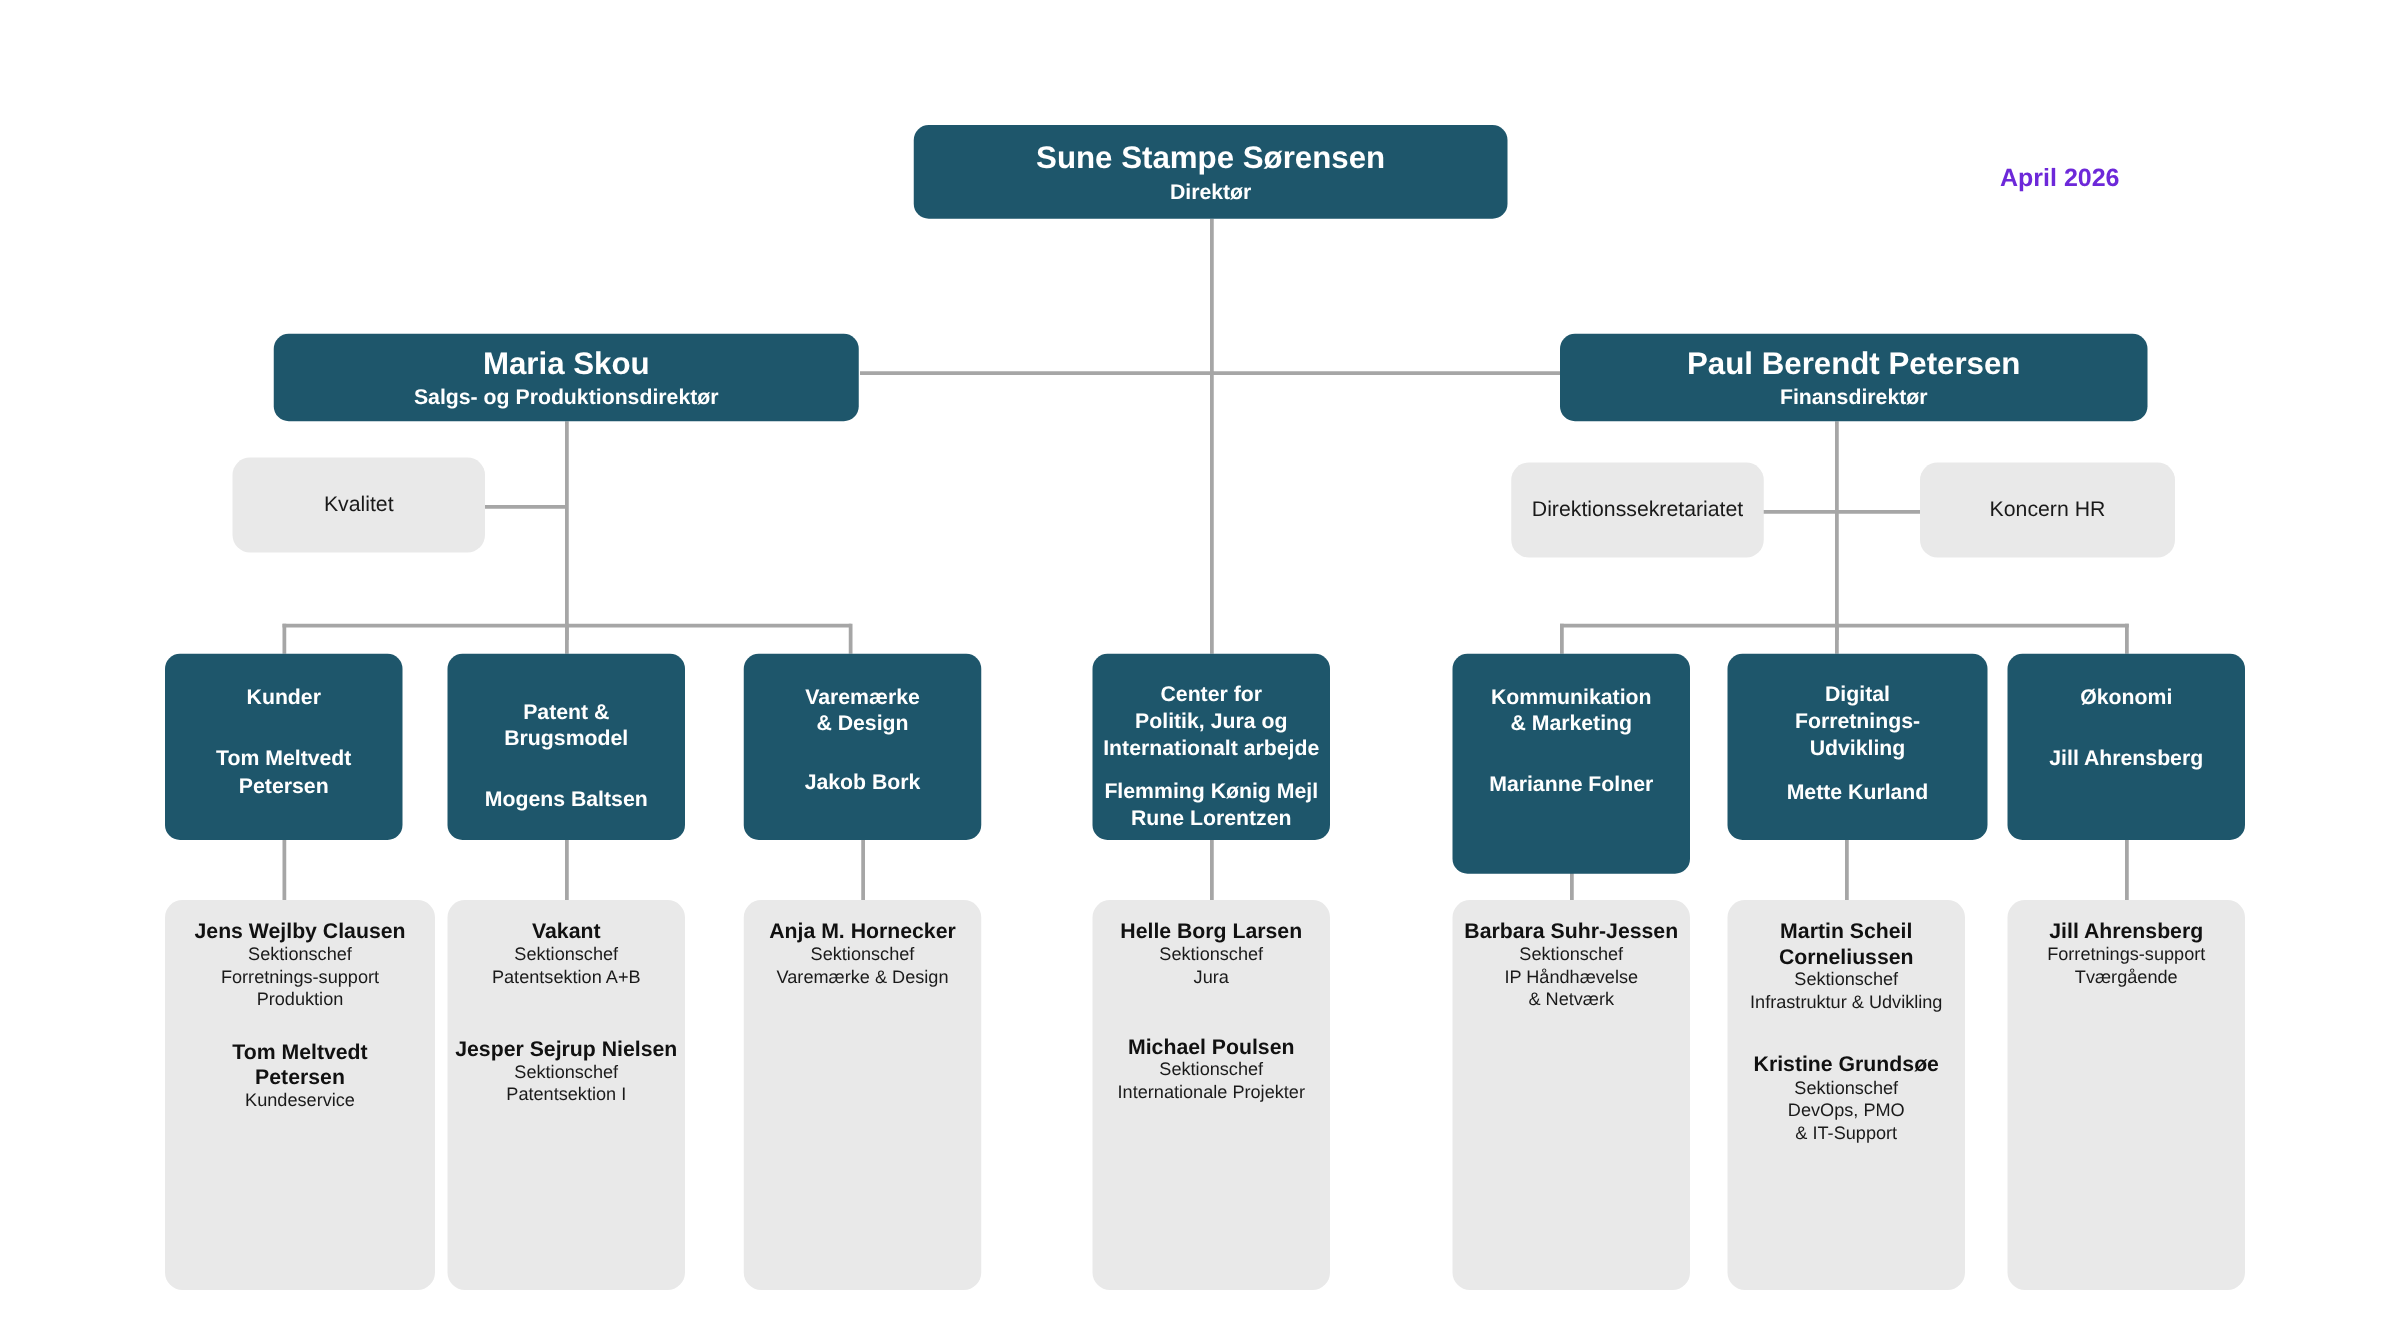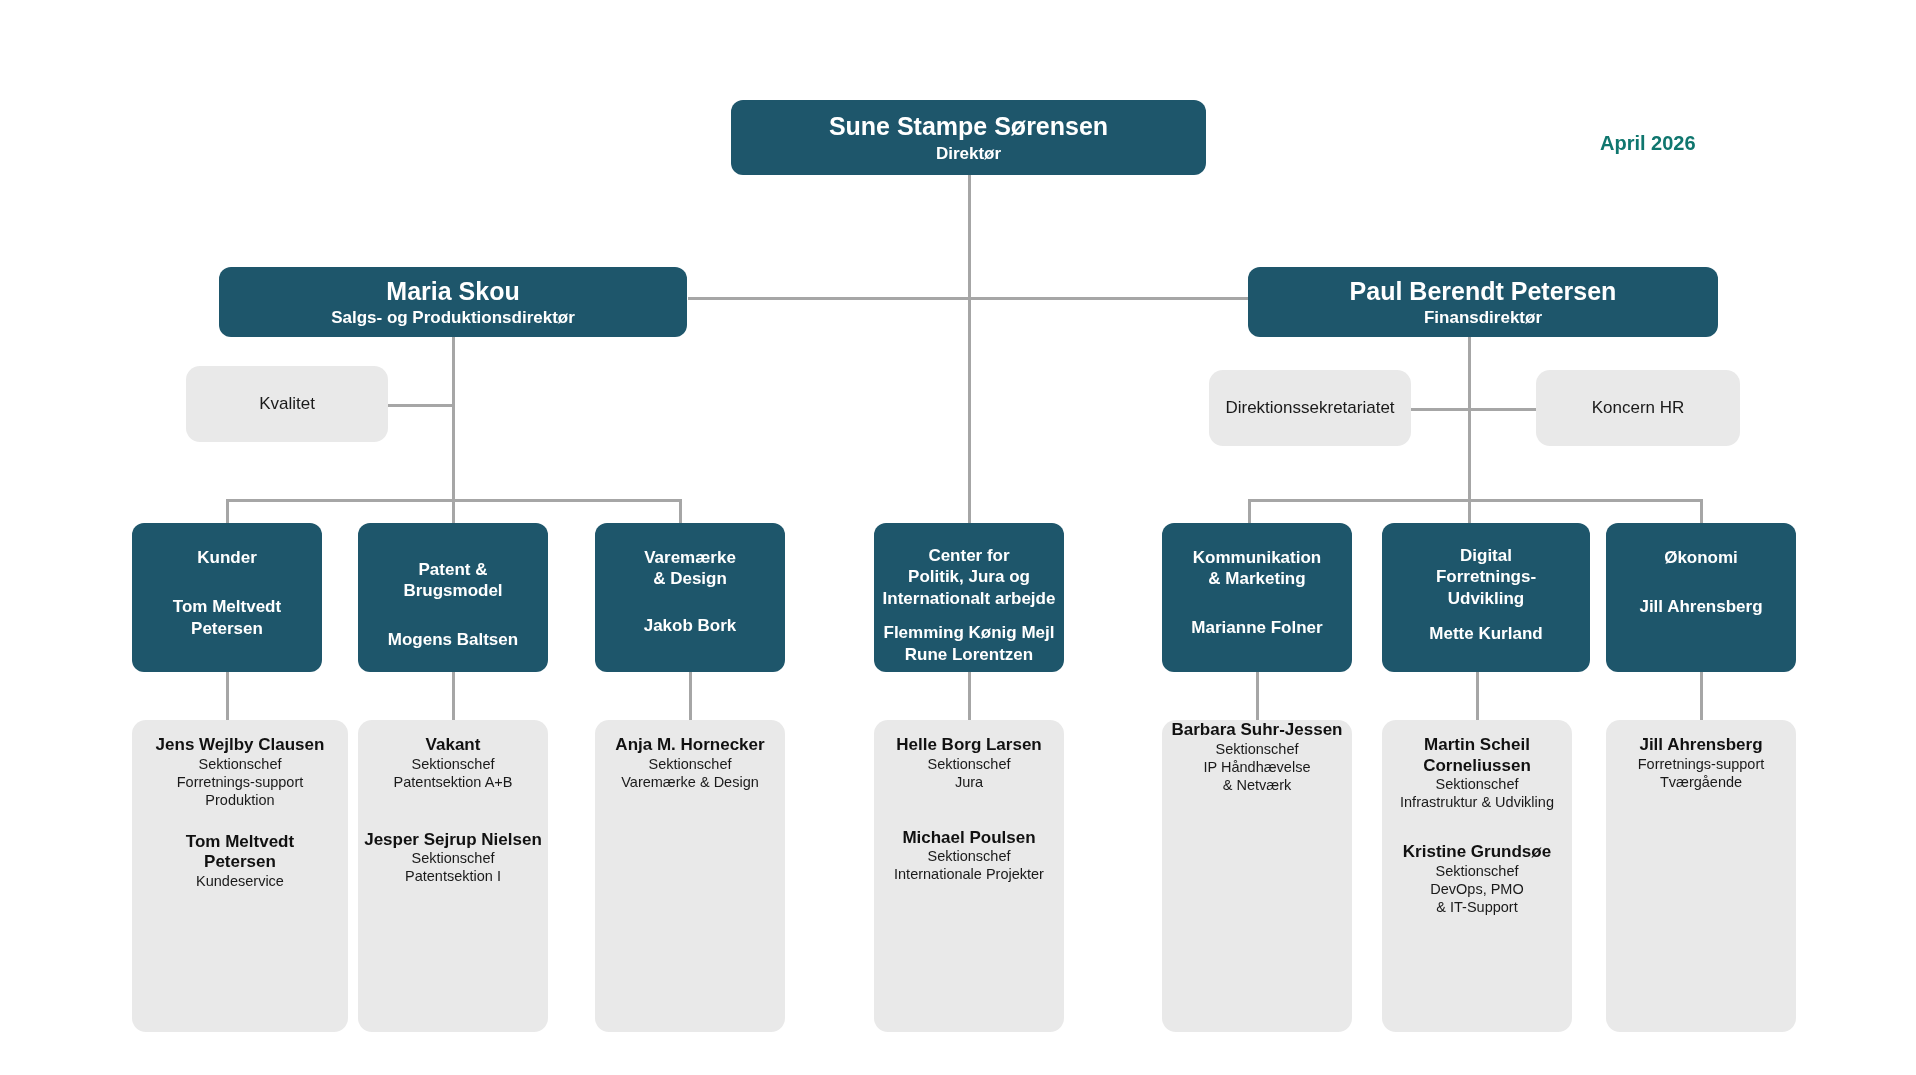--- a/index.html
+++ b/index.html
@@ -104,21 +104,21 @@
     font-size: 14.5px;
     font-weight: normal;
     color: #1a1a1a;
     line-height: 1.24;
   }
 
   .date-label {
     position: absolute;
     font-size: 20px;
     font-weight: bold;
-    color: #0f766e;
+    color: #6d28d9;
     white-space: nowrap;
   }
 </style>
 </head>
 <body>
 
 <div id="chart-root">
 
   <div class="line v" style="left:968px; top:175px; height:123px;"></div>
 
@@ -218,21 +218,21 @@
       <div>Center for</div>
       <div>Politik, Jura og</div>
       <div>Internationalt arbejde</div>
     </div>
     <div class="dept-people" style="margin-top:13px;">
       <div>Flemming Kønig Mejl</div>
       <div>Rune Lorentzen</div>
     </div>
   </div>
 
-  <div class="node teal" style="left:1162px; top:523px; width:190px; height:149px; justify-content:flex-start; padding-top:24px;">
+  <div class="node teal" style="left:1162px; top:523px; width:190px; height:176px; justify-content:flex-start; padding-top:24px;">
     <div class="dept-name">
       <div>Kommunikation</div>
       <div>&amp; Marketing</div>
     </div>
     <div class="dept-people" style="margin-top:27px;">
       <div>Marianne Folner</div>
     </div>
   </div>
 
   <div class="node teal" style="left:1382px; top:523px; width:208px; height:149px; justify-content:flex-start; padding-top:22px;">
@@ -296,21 +296,21 @@
       <div class="unit-role">Sektionschef</div>
       <div class="unit-role">Jura</div>
     </div>
     <div class="unit" style="margin-top:36px;">
       <div class="unit-person">Michael Poulsen</div>
       <div class="unit-role">Sektionschef</div>
       <div class="unit-role">Internationale Projekter</div>
     </div>
   </div>
 
-  <div class="node gray tall" style="left:1162px; top:720px; width:190px; height:312px; ">
+  <div class="node gray tall" style="left:1162px; top:720px; width:190px; height:312px; padding-top:15px;">
     <div class="unit">
       <div class="unit-person">Barbara Suhr-Jessen</div>
       <div class="unit-role">Sektionschef</div>
       <div class="unit-role">IP Håndhævelse</div>
       <div class="unit-role">&amp; Netværk</div>
     </div>
   </div>
 
   <div class="node gray tall" style="left:1382px; top:720px; width:190px; height:312px; padding-top:15px;">
     <div class="unit">

